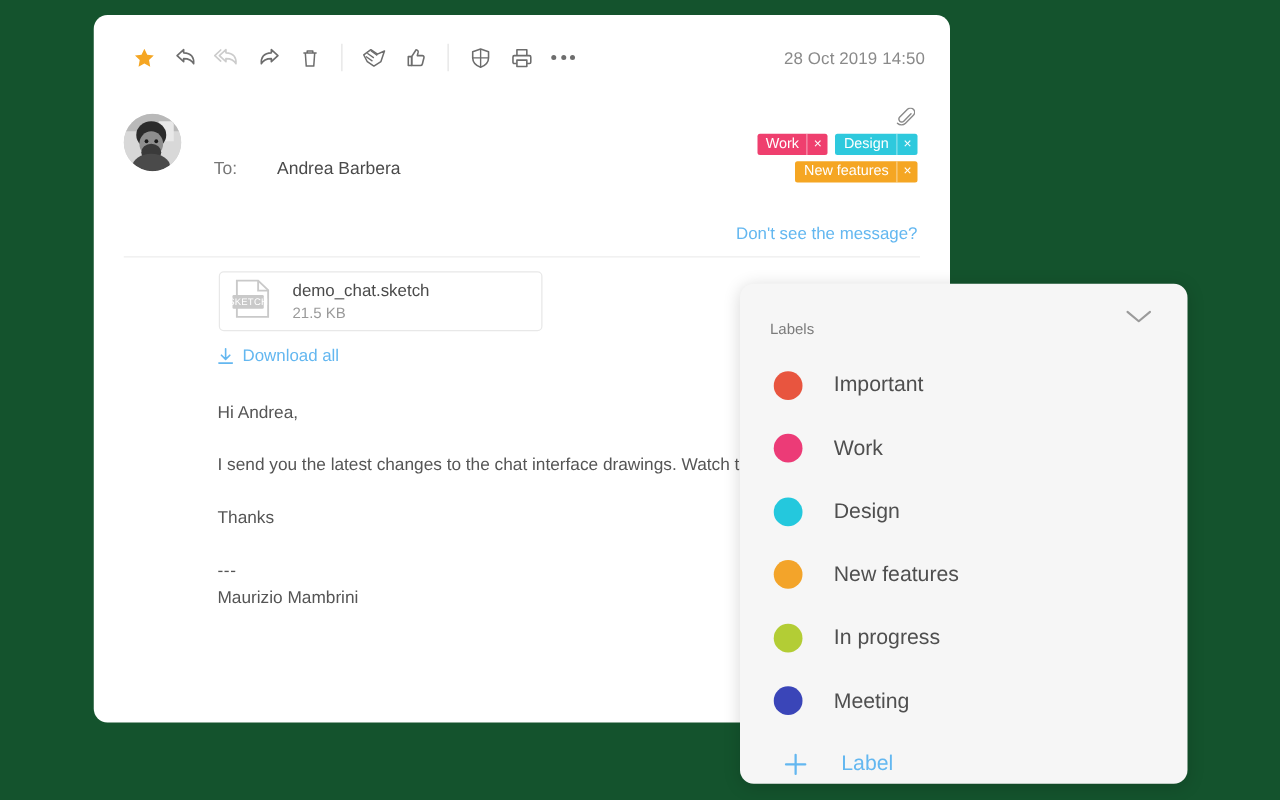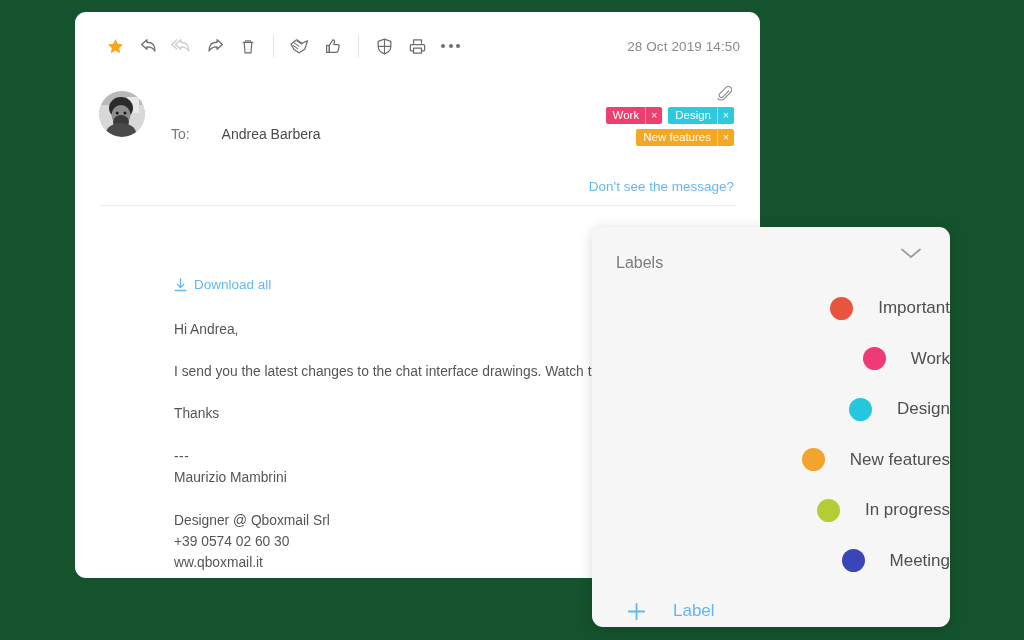--- a/index.html
+++ b/index.html
@@ -138,29 +138,28 @@
     background: #f6f6f6;
     border-radius: 11px;
     box-shadow: 0 2px 14px rgba(0,0,0,.16);
     overflow: hidden;
   }
   .labels-head {
     height: 52px;
     display: flex; align-items: center;
     padding: 0 26px 0 24px;
   }
-  .labels-title { font-size: 16px; color: #7b7b7b; margin-top: 20px; }
+  .labels-title { font-size: 12px; color: #7b7b7b; margin-top: 20px; }
   .chev { margin-left: auto; cursor: pointer; display: flex; }
   .label-list { padding-top: 4px; }
   .label-item {
     height: 50.5px;
     display: flex; align-items: center;
     padding-left: 27px;
     cursor: pointer;
-    justify-content: flex-end;
   }
   .dot { width: 23px; height: 23px; border-radius: 50%; flex: none; }
   .label-name {
     margin-left: 25px;
     font-size: 17px; color: #4f4f4f;
   }
   .add-label {
     height: 50px;
     display: flex; align-items: center;
     padding-left: 33px;
@@ -304,41 +303,50 @@
             <span class="t-x">×</span>
           </span>
         </div>
       </div>
     </div>
 
     <div class="dont-see">Don't see the message?</div>
 
     <div class="hr"></div>
 
+    <div class="attach-card">
+      <div>
+        <svg width="38" height="36" viewBox="0 0 38 36">
+          <path fill="none" stroke="#c9c9c9" stroke-width="1.5" d="M5.5 3.5h17l8 7.6v21.4h-25z"></path>
+          <path fill="none" stroke="#c9c9c9" stroke-width="1.5" d="M22.5 3.5v8h8"></path>
+          <rect x="2" y="15" width="25" height="11" rx="1" fill="#c9c9c9"></rect>
+          <text x="14.5" y="23.3" font-family="Liberation Sans, sans-serif" font-size="7.6" fill="#ffffff" text-anchor="middle" letter-spacing="0.2">SKETCH</text>
+        </svg>
+      </div>
+      <div class="attach-meta">
+        <div class="attach-name">demo_chat.sketch</div>
+        <div class="attach-size">21.5 KB</div>
+      </div>
+    </div>
 
     <div class="dl-all">
       <svg width="13" height="14" viewBox="0 0 14 15">
         <path fill="none" stroke="#63b7f0" stroke-width="1.4" stroke-linecap="round" stroke-linejoin="round" d="M7 1v9M3.4 6.6L7 10.2l3.6-3.6M1.2 13.4h11.6"></path>
       </svg>
       <span>Download all</span>
     </div>
 
     <div class="body-text">
       <p>Hi Andrea,</p>
       <p>I send you the latest changes to the chat interface drawings. Watch them and let me</p>
       <p class="tight">Thanks</p>
       <div class="sig">
         <div class="dashes">---</div>
         <div>Maurizio Mambrini</div>
       </div>
-      <div class="sig sig-block">
-        <div>Designer @ Qboxmail Srl</div>
-        <div>+39 0574 02 60 30</div>
-        <div>ww.qboxmail.it</div>
-      </div>
     </div>
   </div>
 
   <div class="labels-panel">
     <div class="labels-head">
       <div class="labels-title">Labels</div>
       <div class="chev">
         <svg width="26" height="16" viewBox="0 0 26 16">
             <path fill="none" stroke="#9b9b9b" stroke-width="1.7" stroke-linecap="round" stroke-linejoin="round" d="M4 4.5l9 7.5 9-7.5"></path>
           </svg>

